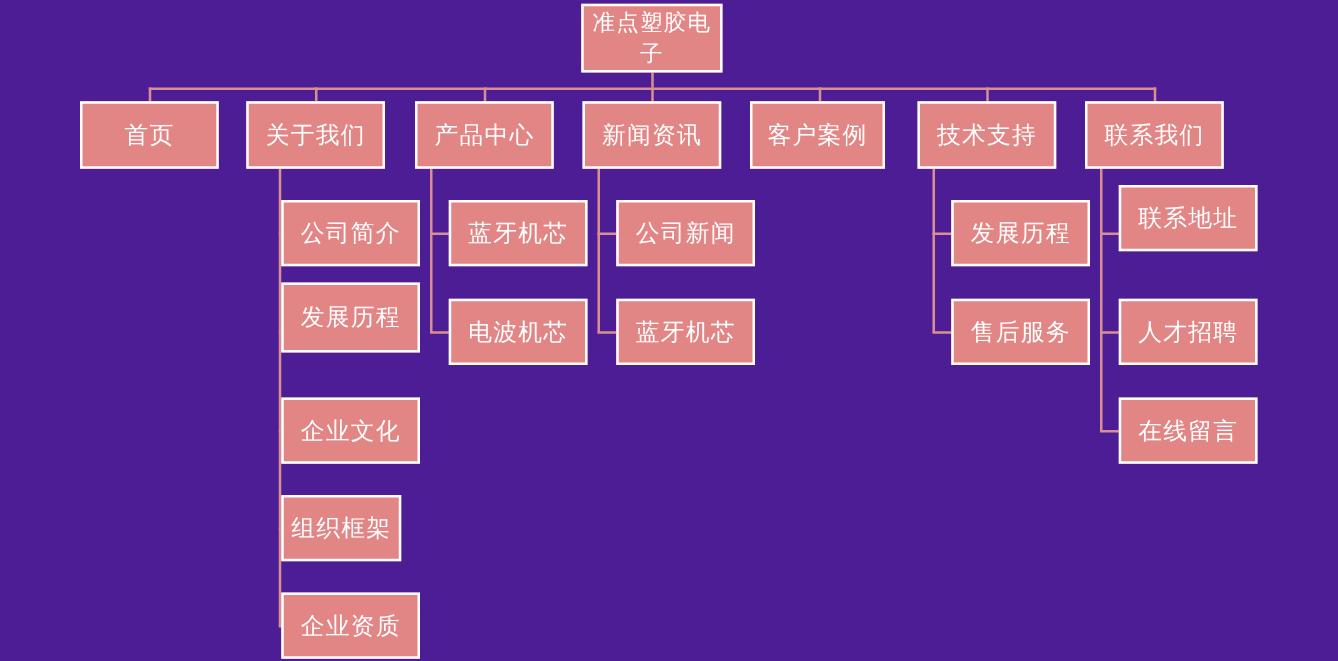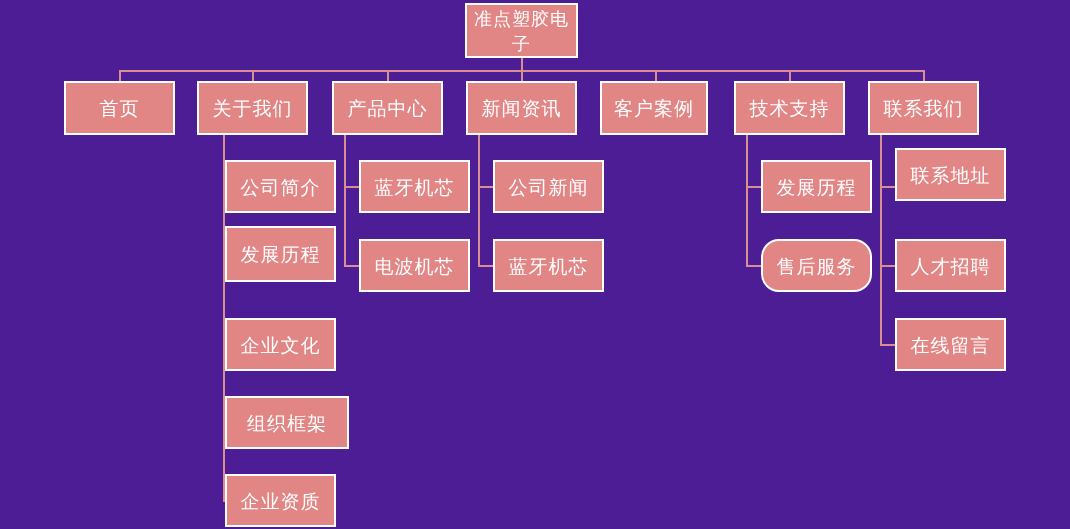--- a/index.html
+++ b/index.html
@@ -90,29 +90,29 @@
   <div class="node" style="left:197px; top:81px; width:111px; height:54px;">关于我们</div>
   <div class="node" style="left:332px; top:81px; width:111px; height:54px;">产品中心</div>
   <div class="node" style="left:466px; top:81px; width:111px; height:54px;">新闻资讯</div>
   <div class="node" style="left:600px; top:81px; width:108px; height:54px;">客户案例</div>
   <div class="node" style="left:734px; top:81px; width:111px; height:54px;">技术支持</div>
   <div class="node" style="left:868px; top:81px; width:111px; height:54px;">联系我们</div>
 
   <div class="node" style="left:225px; top:160px; width:111px; height:53px;">公司简介</div>
   <div class="node" style="left:225px; top:226px; width:111px; height:56px;">发展历程</div>
   <div class="node" style="left:225px; top:318px; width:111px; height:53px;">企业文化</div>
-  <div class="node" style="left:225px; top:396px; width:124px; height:53px;text-align:center;">组织框架</div>
+  <div class="node" style="left:225px; top:396px; width:96px; height:53px;text-align:center;">组织框架</div>
   <div class="node" style="left:225px; top:474px; width:111px; height:53px;">企业资质</div>
 
   <div class="node" style="left:359px; top:160px; width:111px; height:53px;">蓝牙机芯</div>
   <div class="node" style="left:359px; top:239px; width:111px; height:53px;">电波机芯</div>
 
   <div class="node" style="left:493px; top:160px; width:111px; height:53px;">公司新闻</div>
   <div class="node" style="left:493px; top:239px; width:111px; height:53px;">蓝牙机芯</div>
 
   <div class="node" style="left:761px; top:160px; width:111px; height:53px;">发展历程</div>
-  <div class="node" style="left:761px; top:239px; width:111px; height:53px;border-radius:18px;">售后服务</div>
+  <div class="node" style="left:761px; top:239px; width:111px; height:53px;">售后服务</div>
 
   <div class="node" style="left:895px; top:148px; width:111px; height:53px;">联系地址</div>
   <div class="node" style="left:895px; top:239px; width:111px; height:53px;">人才招聘</div>
   <div class="node" style="left:895px; top:318px; width:111px; height:53px;">在线留言</div>
 
 </div>
 
 </body></html>

